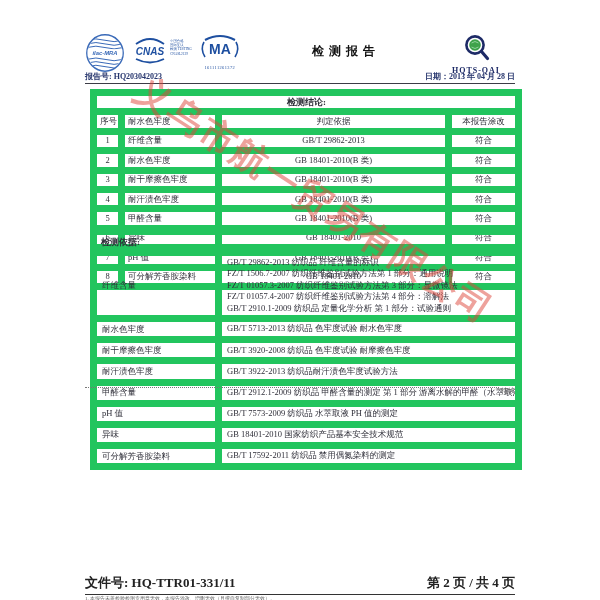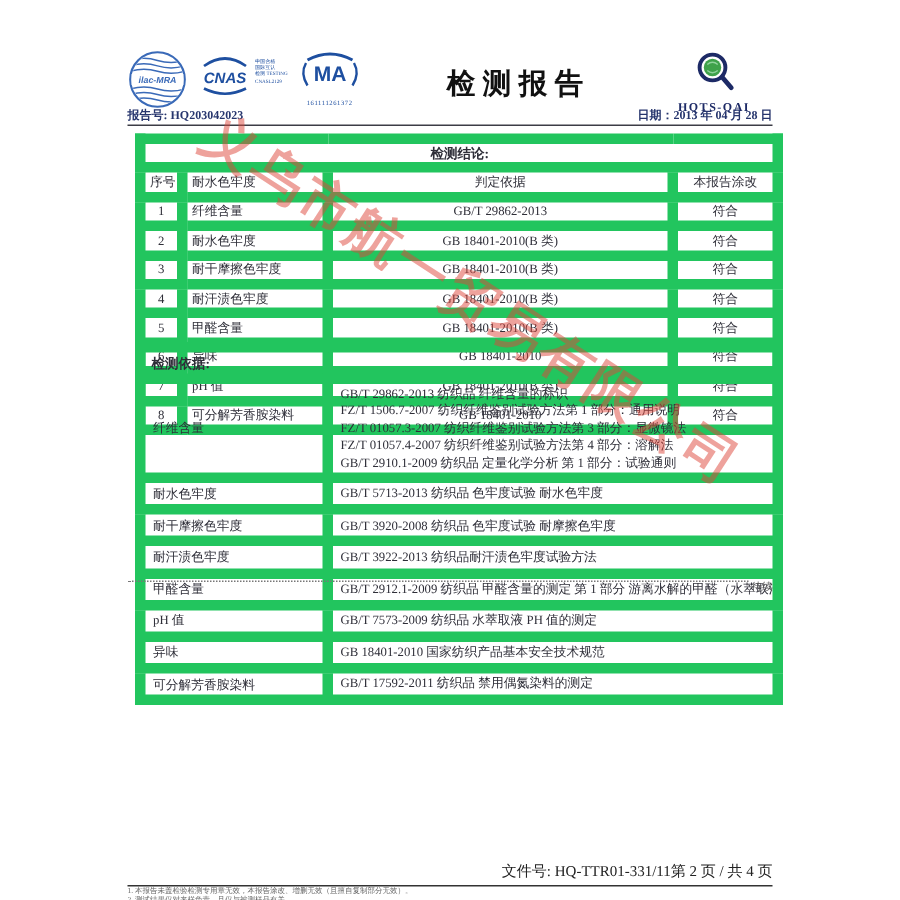--- a/index.html
+++ b/index.html
@@ -6,21 +6,21 @@
   .page{position:relative;width:600px;height:600px;background:#fff;overflow:hidden;
         font-family:"Liberation Serif","DejaVu Serif",serif;color:#2e2e38;margin-top:28px;}
   
   .header{position:absolute;left:85px;top:5px;width:430px;display:flex;
           justify-content:space-between;align-items:flex-start;}
   .logo-group{display:flex;gap:7px;align-items:flex-start;}
   .cnas-wrap{display:flex;gap:2px;align-items:flex-start;}
   .cnas-side{font-size:3.4px;line-height:4.2px;color:#1e4fa0;margin-top:6px;}
   .ma-wrap{text-align:center;}
   .ma-num{font-size:4.4px;color:#1e4fa0;letter-spacing:.4px;margin-top:-2px;}
-  .report-title{font-size:19px;font-weight:bold;letter-spacing:5px;color:#111;
+  .report-title{font-size:12px;font-weight:bold;letter-spacing:5px;color:#111;
                 margin-top:10px;margin-left:14px;}
   .brand{width:78px;text-align:center;}
   .brand-label{font-size:8px;font-weight:bold;color:#1d2a66;letter-spacing:1px;margin-top:-1px;}
   .meta-row{position:absolute;left:85px;top:43px;width:430px;display:flex;
             justify-content:space-between;font-size:8px;font-weight:bold;color:#26356d;}
   .head-rule{position:absolute;left:85px;top:55px;width:430px;border-top:1.6px solid #3c3c46;}
   
   table{border-collapse:collapse;table-layout:fixed;}
   .tbl{position:absolute;left:90px;width:425px;border:1.3px solid #50505a;}
   .tbl td{border:7px solid #22c55e;font-size:8.5px;line-height:11px;padding:0 3px;
@@ -36,21 +36,21 @@
   #basis-table td.item{text-align:left;vertical-align:middle;padding-left:5px;}
   #basis-table td.lines{padding:1px 5px;}
   #basis-table td.lines div{height:11.4px;line-height:11.4px;white-space:nowrap;}
   #basis-table td.single{height:12.2px;}
   
   .dotline{position:absolute;left:85px;top:358px;width:430px;display:flex;align-items:flex-start;}
   .dotline .dots{flex:1;border-top:1.2px dotted #777;margin-top:1px;}
   .dotline .cont{font-size:7px;color:#555;margin-left:2px;}
   
   .footer{position:absolute;left:85px;top:546px;width:430px;}
-  .file-row{display:flex;justify-content:flex-end;font-size:10px;font-weight:normal;color:#222;}
+  .file-row{display:flex;justify-content:space-between;font-size:13px;font-weight:bold;color:#222;}
   .foot-rule{border-top:1.1px solid #333;margin-top:2px;}
   .notes{margin-top:1px;font-size:5px;line-height:6px;color:#666;}
   .company-name{margin-top:4px;font-size:8px;font-weight:bold;color:#a33d36;}
   .addr,.tel,.email{font-size:5px;line-height:6.4px;color:#8a8a8a;}
   
   .watermark{position:absolute;left:152px;top:38px;font-size:36px;font-weight:600;
              color:rgba(222,70,58,0.5);letter-spacing:2px;white-space:nowrap;
              transform:rotate(33deg);transform-origin:0 0;z-index:40;pointer-events:none;}
 </style>
 </head>

